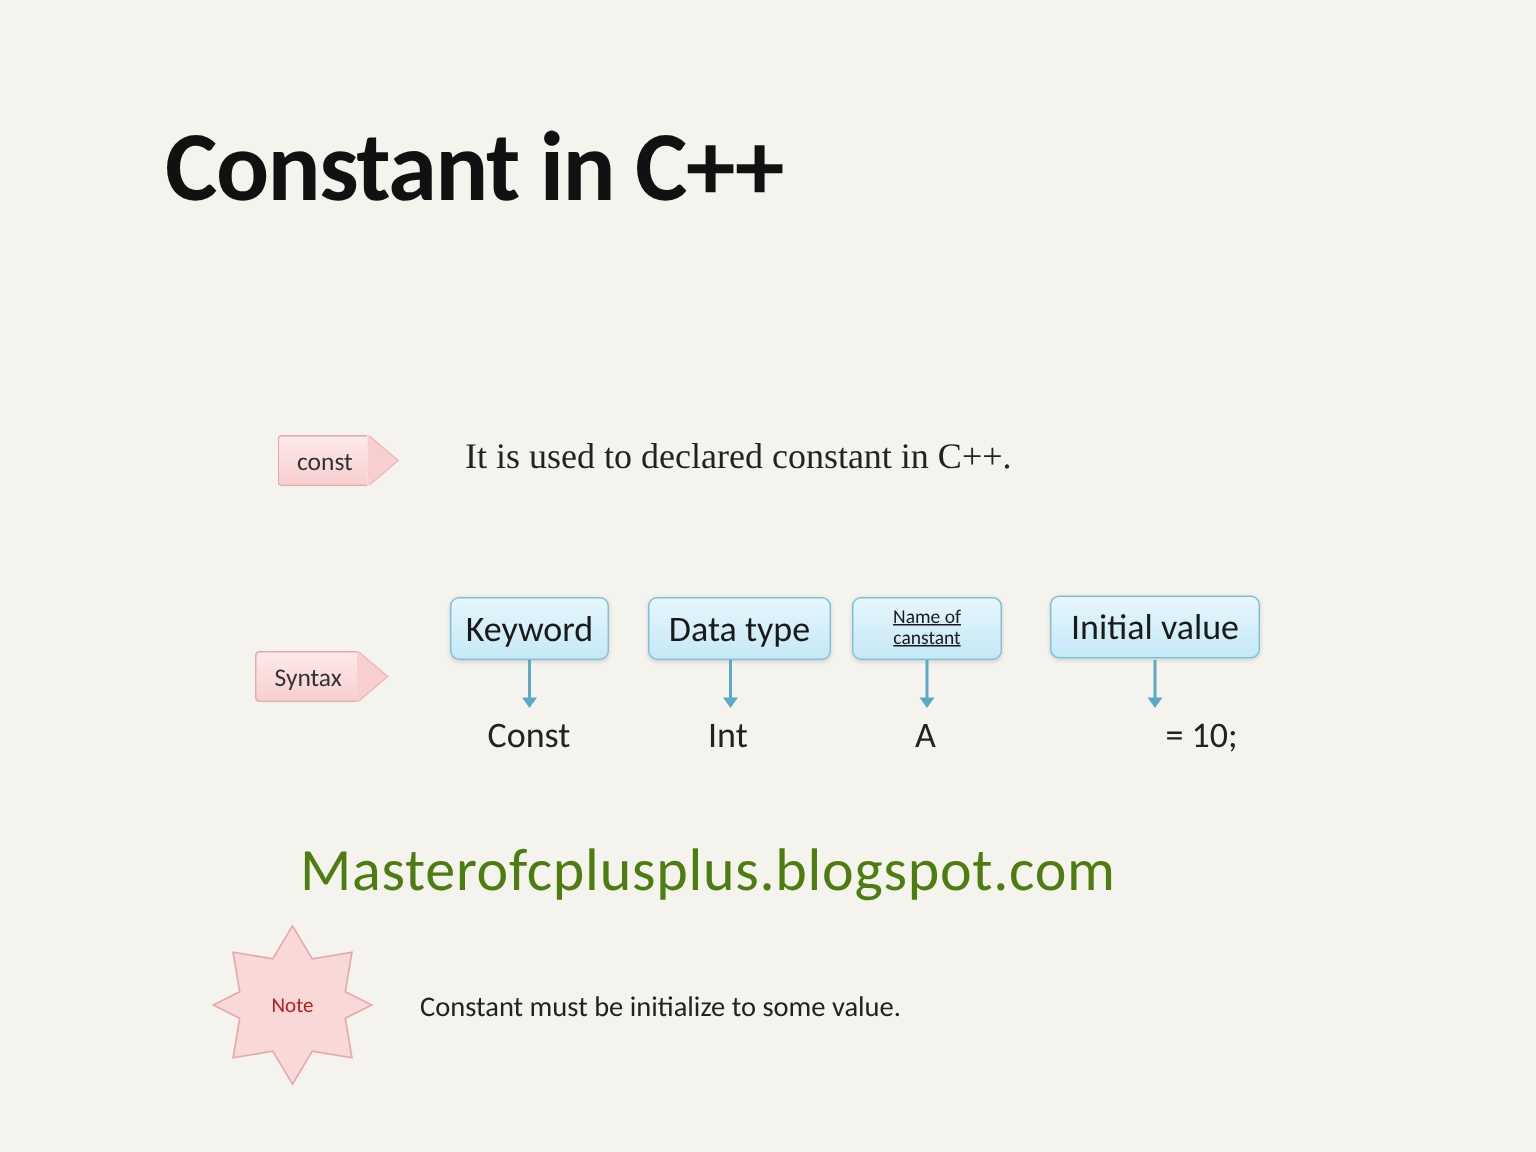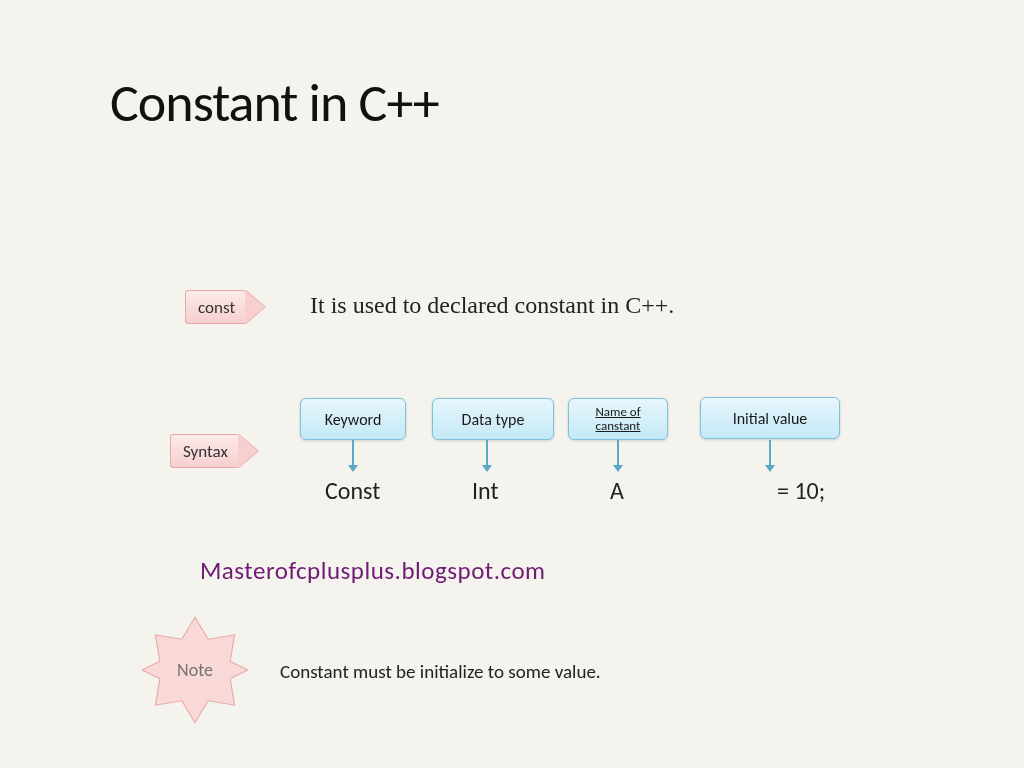--- a/index.html
+++ b/index.html
@@ -8,22 +8,22 @@
     background: #f4f3ee;
     font-family: "Calibri", "Segoe UI", Arial, sans-serif;
     position: relative;
     overflow: hidden;
   }
 
   .title {
     position: absolute;
     left: 110px;
     top: 70px;
-    font-size: 54px;
-    font-weight: 400;
+    font-size: 66px;
+    font-weight: 700;
     color: #111;
     letter-spacing: -1px;
   }
 
   
   .arrow-tag {
     position: absolute;
     height: 34px;
     display: flex;
     align-items: center;
@@ -54,21 +54,21 @@
     color: #222;
   }
 
   
   .blue-box {
     position: absolute;
     background: linear-gradient(#e7f6fc, #c4e9f6);
     border: 1px solid #7fbfd8;
     border-radius: 6px;
     box-shadow: 0 1px 3px rgba(0,0,0,0.15);
-    font-size: 16px;
+    font-size: 24px;
     color: #1a1a1a;
     display: flex;
     align-items: center;
     justify-content: center;
     text-align: center;
     padding: 6px 12px;
     height: 42px;
   }
   .blue-box.small { font-size: 13px; line-height: 1.1; padding: 4px 6px; }
 
@@ -92,38 +92,38 @@
   .code-token {
     position: absolute;
     font-size: 24px;
     color: #222;
   }
 
   .watermark {
     position: absolute;
     left: 200px;
     top: 555px;
-    font-size: 25px;
-    color: #701a75;
+    font-size: 40px;
+    color: #4d7c0f;
     letter-spacing: 0.5px;
   }
 
   
   .starburst {
     position: absolute;
     width: 110px;
     height: 110px;
   }
   .starburst svg { width: 100%; height: 100%; }
   .starburst .label {
     position: absolute;
     top: 50%; left: 50%;
     transform: translate(-50%, -50%);
-    font-size: 18px;
-    color: #737373;
+    font-size: 14px;
+    color: #b91c1c;
   }
 
   .note-text {
     position: absolute;
     font-size: 19px;
     color: #222;
   }
 </style>
 </head>
 <body>

